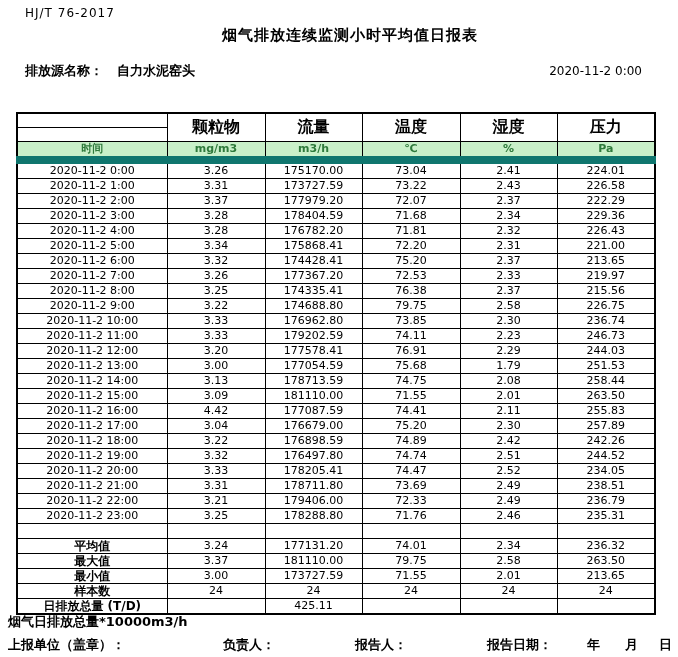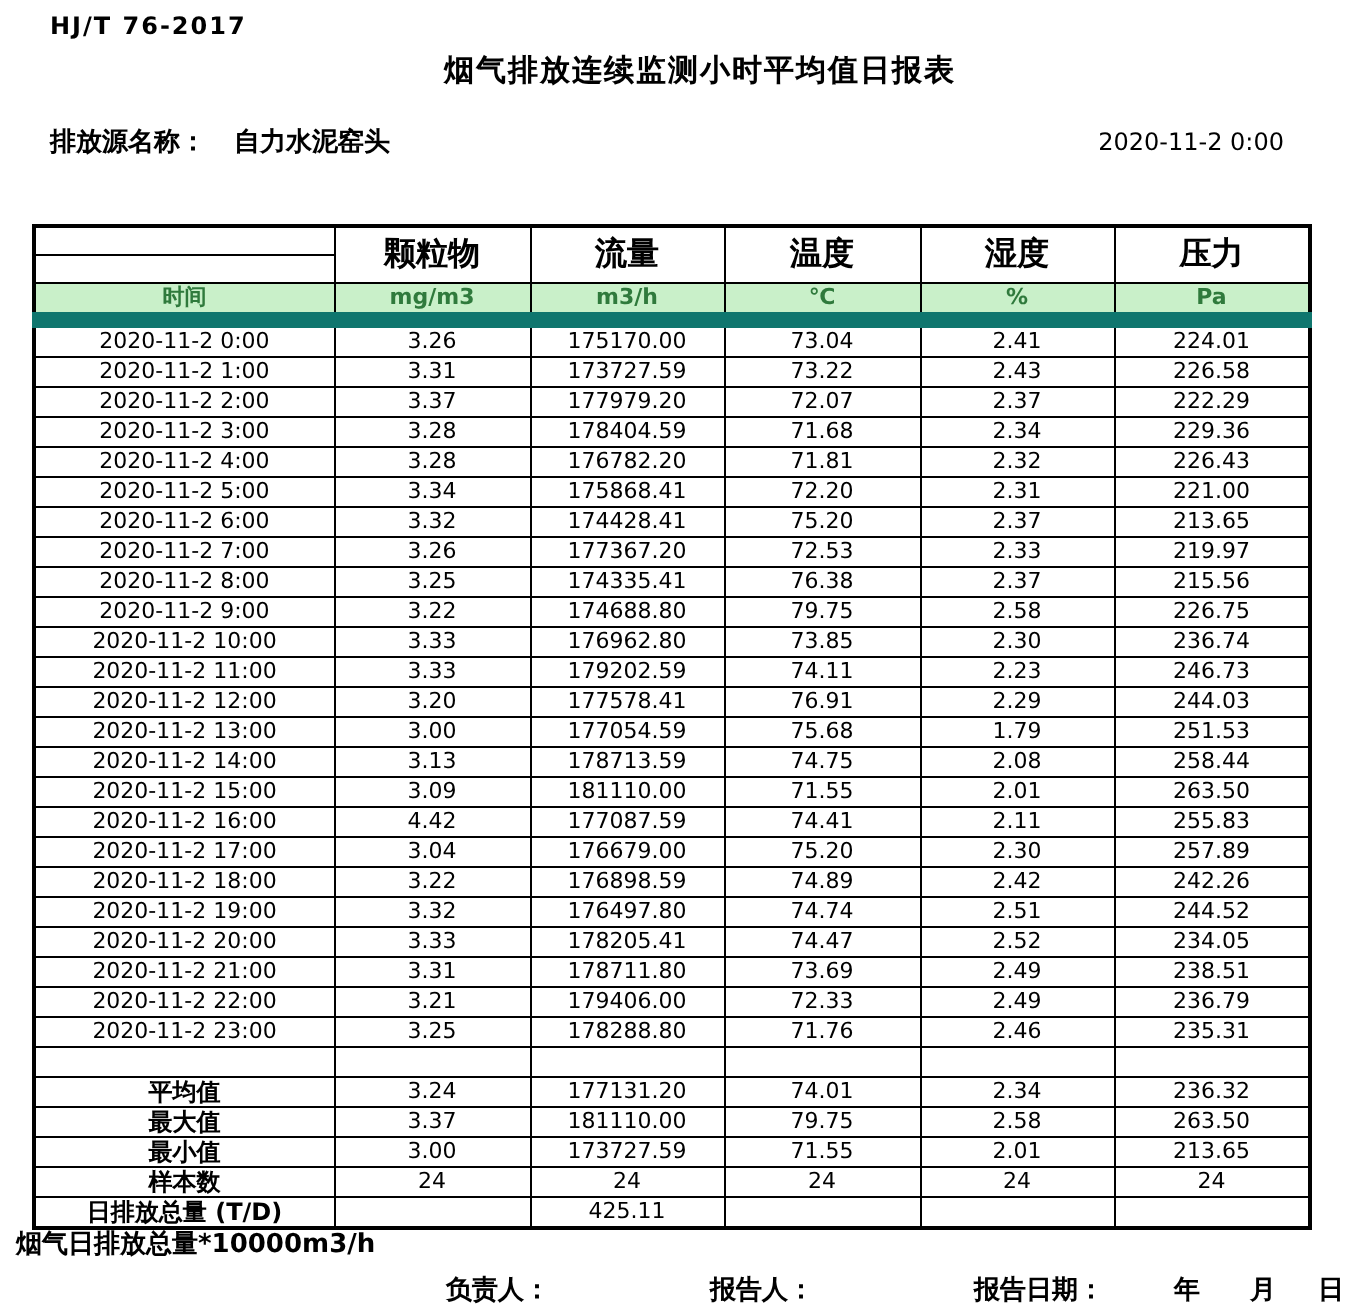--- a/index.html
+++ b/index.html
@@ -11,21 +11,21 @@
   body {
     width: 678px; height: 657px;
     background: #ffffff;
     color: #000;
     font-family: "DejaVu Sans", "Liberation Sans", sans-serif;
     position: relative;
     overflow: hidden;
   }
   .std-code {
     position: absolute; left: 25px; top: 6px;
-    font-size: 12px; font-weight: 700; letter-spacing: 1px;
+    font-size: 12px; font-weight: 400; letter-spacing: 1px;
   }
   .report-title {
     position: absolute; left: 0; top: 26px; width: 678px;
     text-align: center; font-size: 15px; font-weight: 700; letter-spacing: 1px; margin-left: 11px;
   }
   .meta-row {
     position: absolute; left: 25px; top: 62px; width: 617px;
     display: flex; justify-content: space-between; align-items: baseline;
   }
   .meta-left { font-size: 13px; font-weight: 700; }
@@ -356,19 +356,20 @@
         <td data-name="value-cell"></td>
         <td data-name="value-cell"></td>
         <td data-name="value-cell"></td>
       </tr>
     </tbody>
 </table>
 
 <div class="foot-note" data-name="emission-total-note">烟气日排放总量*10000m3/h</div>
 
 <div class="sign-row" data-name="signature-row">
+  <span class="lbl-unit" data-name="report-unit-label">上报单位（盖章）：</span>
   <span class="lbl-resp" data-name="responsible-label">负责人：</span>
   <span class="lbl-report" data-name="reporter-label">报告人：</span>
   <span class="lbl-date" data-name="report-date-label">报告日期：</span>
   <span class="lbl-year" data-name="year-label">年</span>
   <span class="lbl-month" data-name="month-label">月</span>
   <span class="lbl-day" data-name="day-label">日</span>
 </div>
 
 </body></html>

